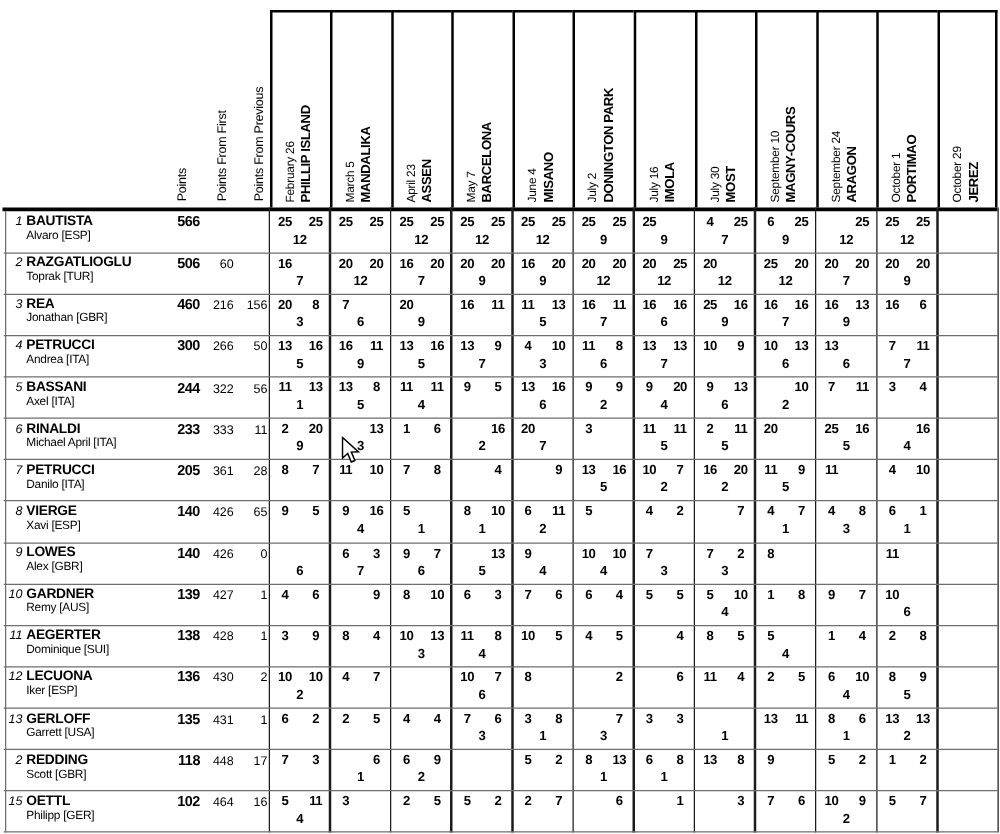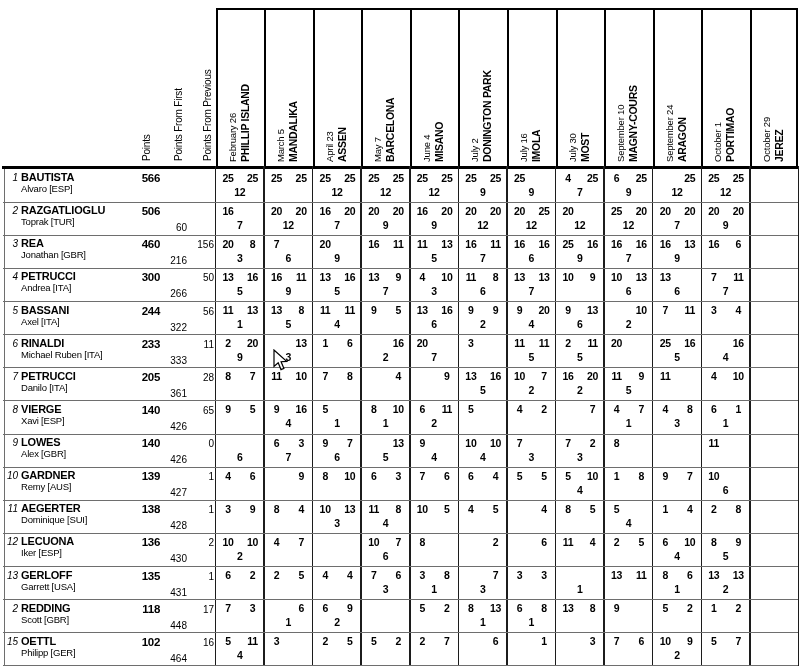--- a/index.html
+++ b/index.html
@@ -24,21 +24,21 @@
   .leftline{position:absolute;left:4px;top:169px;height:497px;width:1px;background:#6e6e6e;}
   
   .row{position:absolute;left:0;width:800px;height:33.13px;}
   .pos{position:absolute;left:2px;top:3px;width:16px;text-align:right;
        font-style:italic;font-size:10px;}
   .nameblock{position:absolute;left:21px;top:3px;}
   .surname{font-size:11px;font-weight:bold;letter-spacing:-0.2px;line-height:11px;white-space:nowrap;}
   .firstname{font-size:9.5px;letter-spacing:-0.2px;line-height:10px;margin-top:1px;white-space:nowrap;}
   .pts{position:absolute;left:118px;top:3px;width:42px;text-align:right;
        font-size:11.5px;font-weight:bold;letter-spacing:-0.3px;}
-  .ff{position:absolute;left:160px;top:4px;width:27px;text-align:right;font-size:10px;margin-top:16px;}
+  .ff{position:absolute;left:160px;top:4px;width:27px;text-align:right;font-size:10px;}
   .fp{position:absolute;left:189px;top:4px;width:25px;text-align:right;font-size:10px;}
   
   .rc{position:absolute;top:0;height:33.13px;}
   .rc .l{position:absolute;left:1px;top:2.5px;width:23px;text-align:center;
          font-size:10.5px;font-weight:bold;letter-spacing:-0.3px;}
   .rc .r{position:absolute;right:2px;top:2.5px;width:19px;text-align:center;
          font-size:10.5px;font-weight:bold;letter-spacing:-0.3px;}
   .rc .b{position:absolute;left:0;right:0;top:16.5px;text-align:center;
          font-size:10.5px;font-weight:bold;letter-spacing:-0.3px;}
   .cursor{position:absolute;left:273px;top:349px;}
@@ -509,21 +509,21 @@
         <div class="rc" style="left: 749.88px; width: 48.58px;">
           <div class="l"></div>
           <div class="r"></div>
           <div class="b"></div>
         </div>
       </div>
       <div class="row" style="top: 334.65px;">
         <div class="pos">6</div>
         <div class="nameblock">
           <div class="surname">RINALDI</div>
-          <div class="firstname">Michael Ruben [ITA]</div>
+          <div class="firstname">Michael April [ITA]</div>
         </div>
         <div class="pts">233</div>
         <div class="ff">333</div>
         <div class="fp">11</div>
         <div class="rc" style="left: 215.5px; width: 48.58px;">
           <div class="l">2</div>
           <div class="r">20</div>
           <div class="b">9</div>
         </div>
         <div class="rc" style="left: 264.08px; width: 48.58px;">

